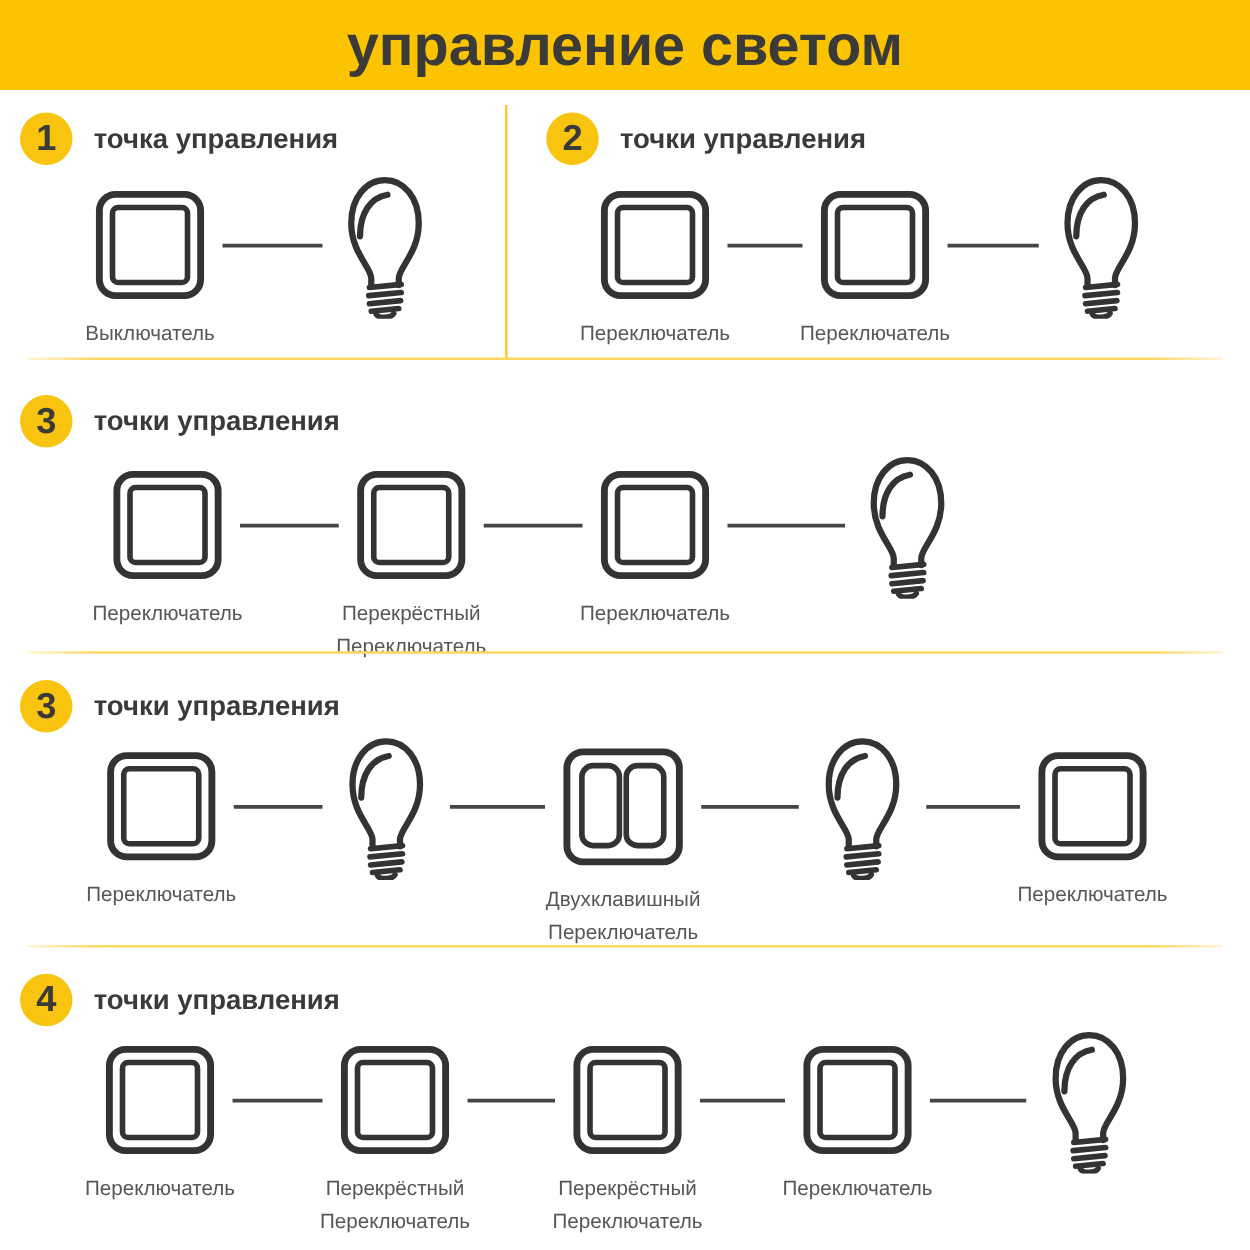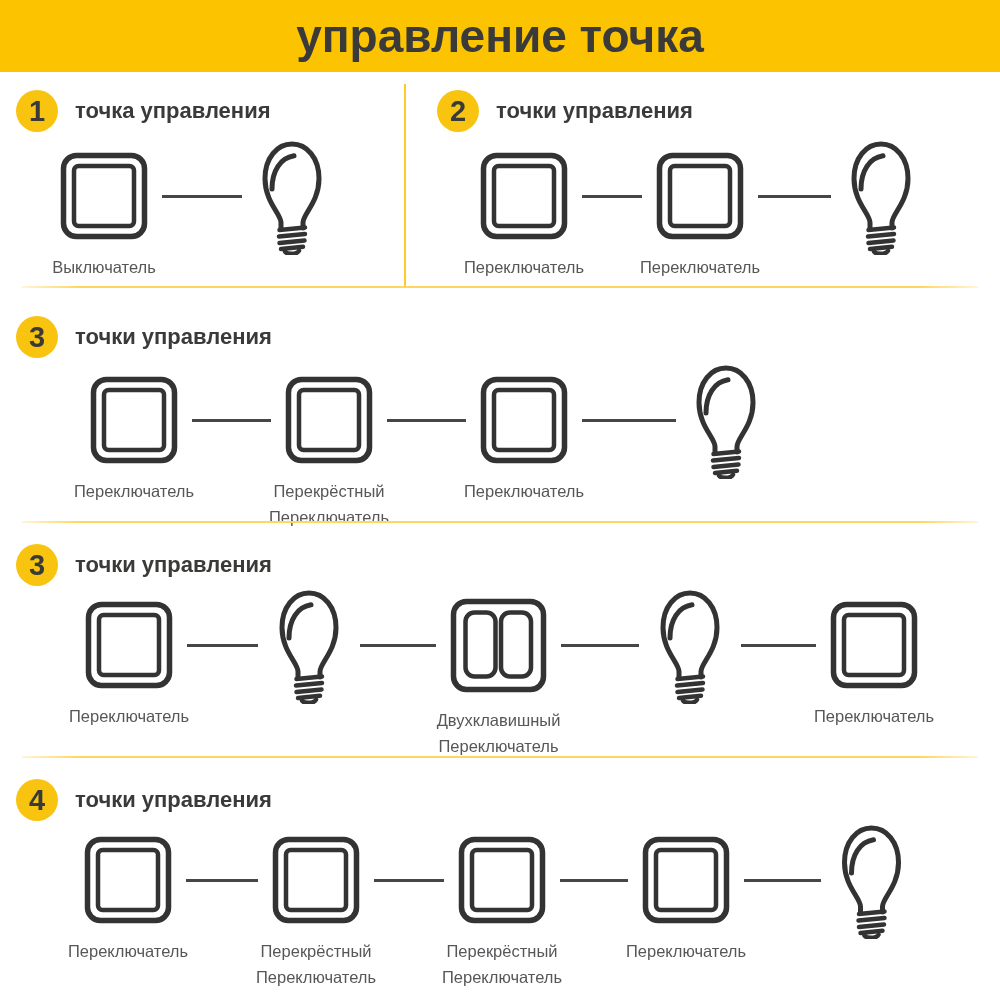--- a/index.html
+++ b/index.html
@@ -37,21 +37,21 @@
     font-size:16.5px; line-height:1.58; color:#57575A;
     text-align:center; white-space:pre-line;
   }
   .icon { display:block; }
   
   .band1 { display:flex; height:216px; }
   .b1-left  { width:405px; }
   .b1-right { flex:1; }
   .b1-left  .sec-head { padding:18px 0 0 16px; }
   .b1-right .sec-head { padding:18px 0 0 32px; }
-  .b1-left  .strip { margin-top:5px; padding-left:60px; }
+  .b1-left  .strip { margin-top:5px; padding-left:76px; }
   .b1-right .strip { margin-top:5px; padding-left:75px; }
   .band2 { height:235px; }
   .band2 .sec-head { padding:28px 0 0 16px; }
   .band2 .strip { margin-top:3px; padding-left:90px; }
   .band3 { height:235px; }
   .band3 .sec-head { padding:21px 0 0 16px; }
   .band3 .strip { margin-top:0; padding-left:85px; }
   .band4 { height:242px; }
   .band4 .sec-head { padding:21px 0 0 16px; }
   .band4 .strip { margin-top:0; padding-left:84px; }
@@ -81,21 +81,21 @@
       <path d="M16,52 C16,33.5 24.5,21 38,18.8" fill="none" stroke="#333333" stroke-width="5" stroke-linecap="round"></path>
       <path d="M23.5,93 L49,90.5 M23,99.5 L49,97 M23.5,106 L48.5,103.5 M25,112 L47,109.8" fill="none" stroke="#333333" stroke-width="4.5" stroke-linecap="round"></path>
       <path d="M29,114.5 C31,117.8 41,117.6 43,113.8" fill="none" stroke="#333333" stroke-width="4.5" stroke-linecap="round"></path>
     </symbol>
   </defs>
 </svg>
 
 <div class="page">
 
   <div class="header">
-    <div class="header-title">управление точка</div>
+    <div class="header-title">управление светом</div>
   </div>
 
   <div class="band1">
     <div class="b1-left">
       <div class="sec-head">
         <div class="badge">1</div>
         <div class="sec-title">точка управления</div>
       </div>
       <div class="strip">
         <div class="node" style="width:88px;height:88px">

